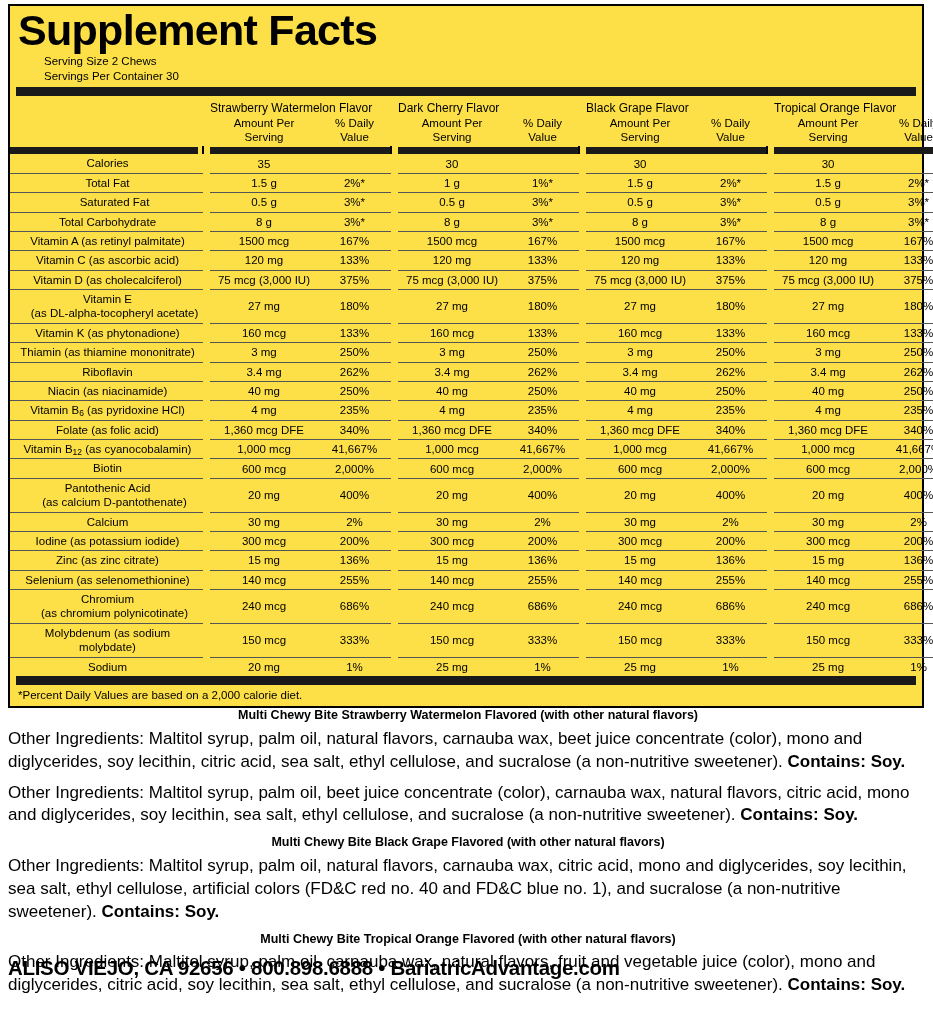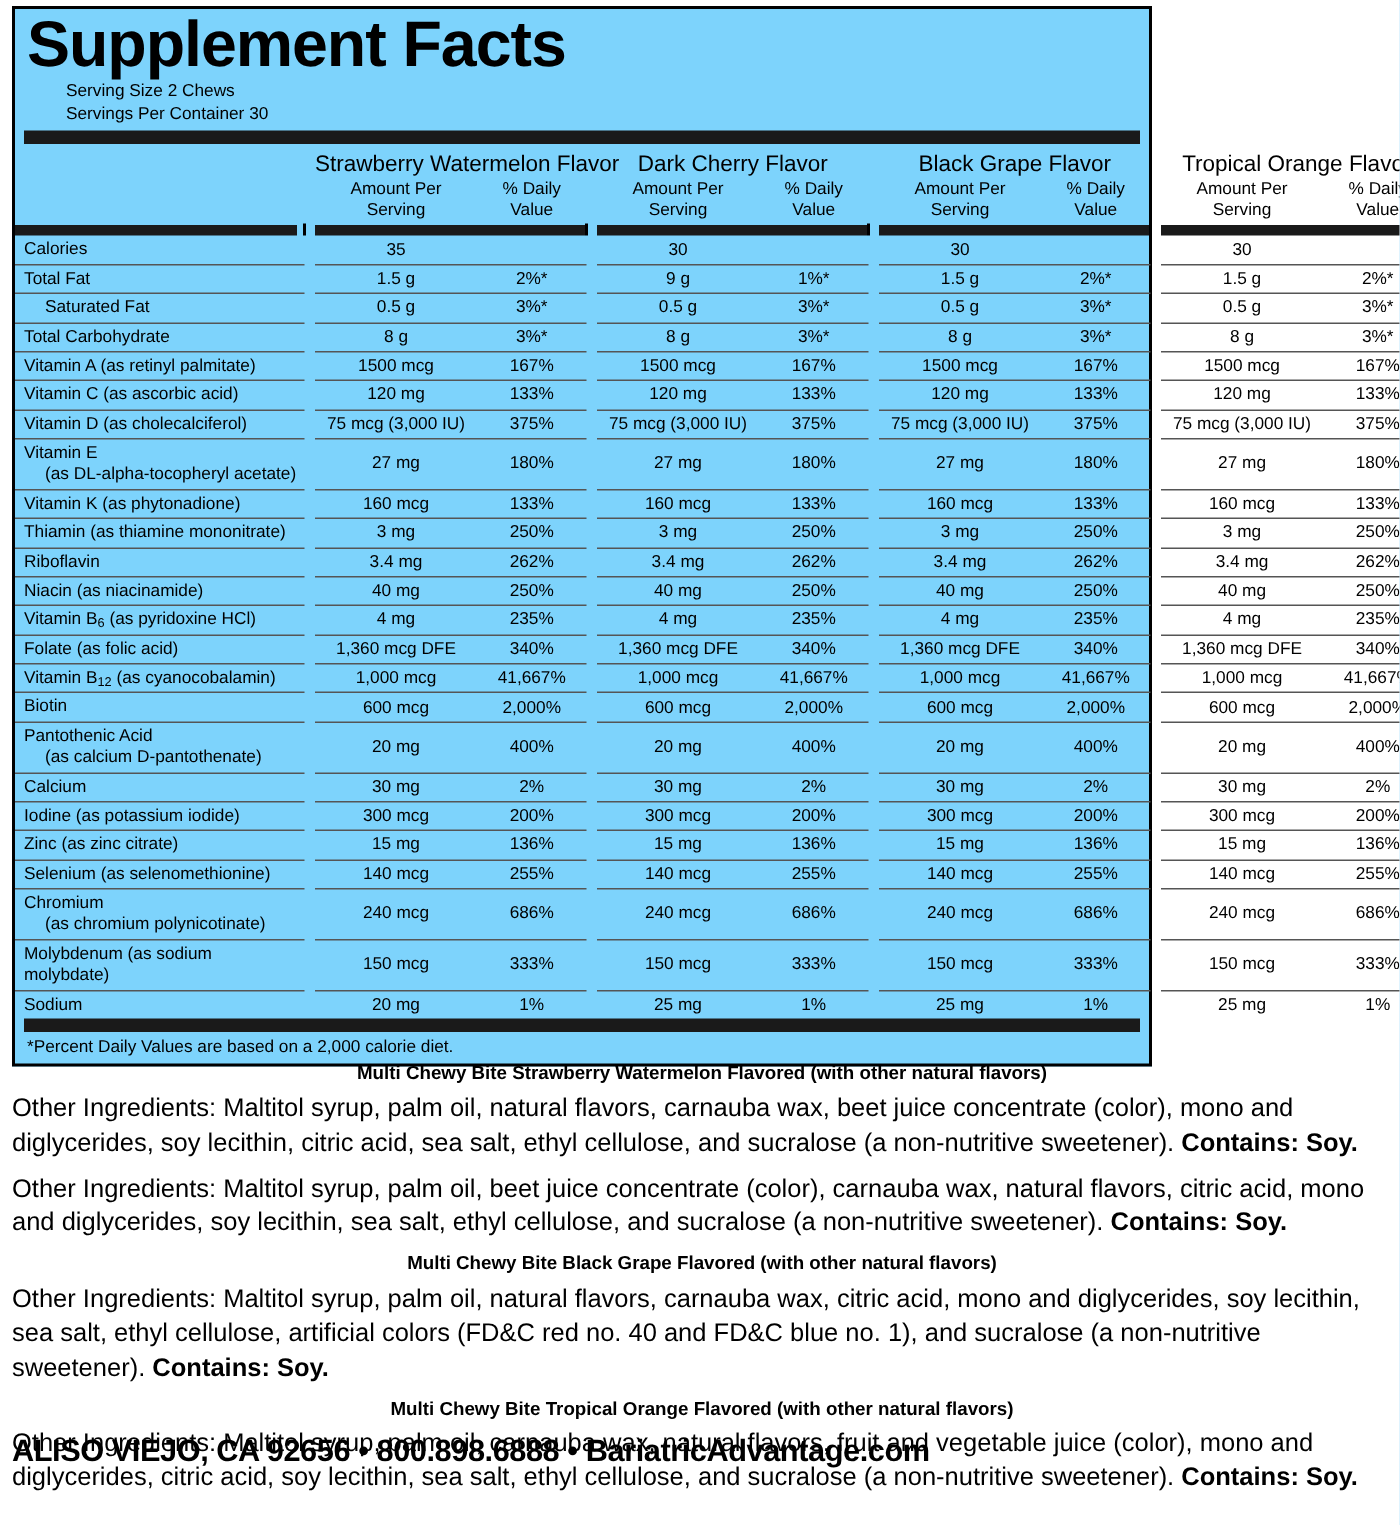--- a/index.html
+++ b/index.html
@@ -17,23 +17,23 @@
   .page {
     width: 933px; height: 1024px;
     position: relative;
     padding: 0;
   }
 
   
   .sf-panel {
     position: absolute;
     left: 8px; top: 4px;
-    width: 760px;
+    width: 916px;
     border: 2px solid #000;
-    background: #7dd3fc;
+    background: #fde047;
     padding: 0;
   }
   .sf-title {
     font-size: 43px;
     font-weight: bold;
     line-height: 1.02;
     letter-spacing: -0.7px;
     padding: 3px 0 0 8px;
     font-family: "Liberation Sans", sans-serif;
   }
@@ -60,22 +60,21 @@
     padding: 0;
     vertical-align: middle;
     font-weight: normal;
   }
   .c-name   { width: 193px; }
   .c-amt    { width: 108px; }
   .c-dv     { width: 73px; }
   .c-gap    { width: 7px; }
 
   .flavor-head {
-    text-align: center;
-    font-size: 15px;
+    font-size: 12px;
     font-weight: bold;
     padding: 5px 0 1px 0 !important;
     white-space: nowrap;
   }
   .sub-head {
     text-align: center;
     font-size: 11.5px;
     line-height: 1.18;
     padding: 1px 0 2px 0 !important;
   }
@@ -90,21 +89,21 @@
   }
 
   
   .vsep { border-left: 2px solid #000; }
 
   .nut-name {
     font-size: 11.5px;
     line-height: 1.25;
     padding: 2px 4px 2px 6px !important;
     border-top: 1px solid #555;
-    text-align: left;
+    text-align: center;
   }
   .nut-name.first { border-top: none; }
   .nut-name .indent { padding-left: 14px; display:block; }
   .nut-val {
     font-size: 11.5px;
     text-align: center;
     border-top: 1px solid #555;
     padding: 2px 2px 2px 2px !important;
     vertical-align: top;
   }
@@ -282,21 +281,21 @@
             <td class="vsep gapcell"></td>
             <td class="nut-val first">30</td>
             <td class="nut-val first"></td>
           </tr>
           <tr>
             <td class="nut-name"><span>Total Fat</span></td>
             <td class="vsep gapcell"></td>
             <td class="nut-val">1.5 g</td>
             <td class="nut-val">2%*</td>
             <td class="vsep gapcell"></td>
-            <td class="nut-val">9 g</td>
+            <td class="nut-val">1 g</td>
             <td class="nut-val">1%*</td>
             <td class="vsep gapcell"></td>
             <td class="nut-val">1.5 g</td>
             <td class="nut-val">2%*</td>
             <td class="vsep gapcell"></td>
             <td class="nut-val">1.5 g</td>
             <td class="nut-val">2%*</td>
           </tr>
           <tr>
             <td class="nut-name">

